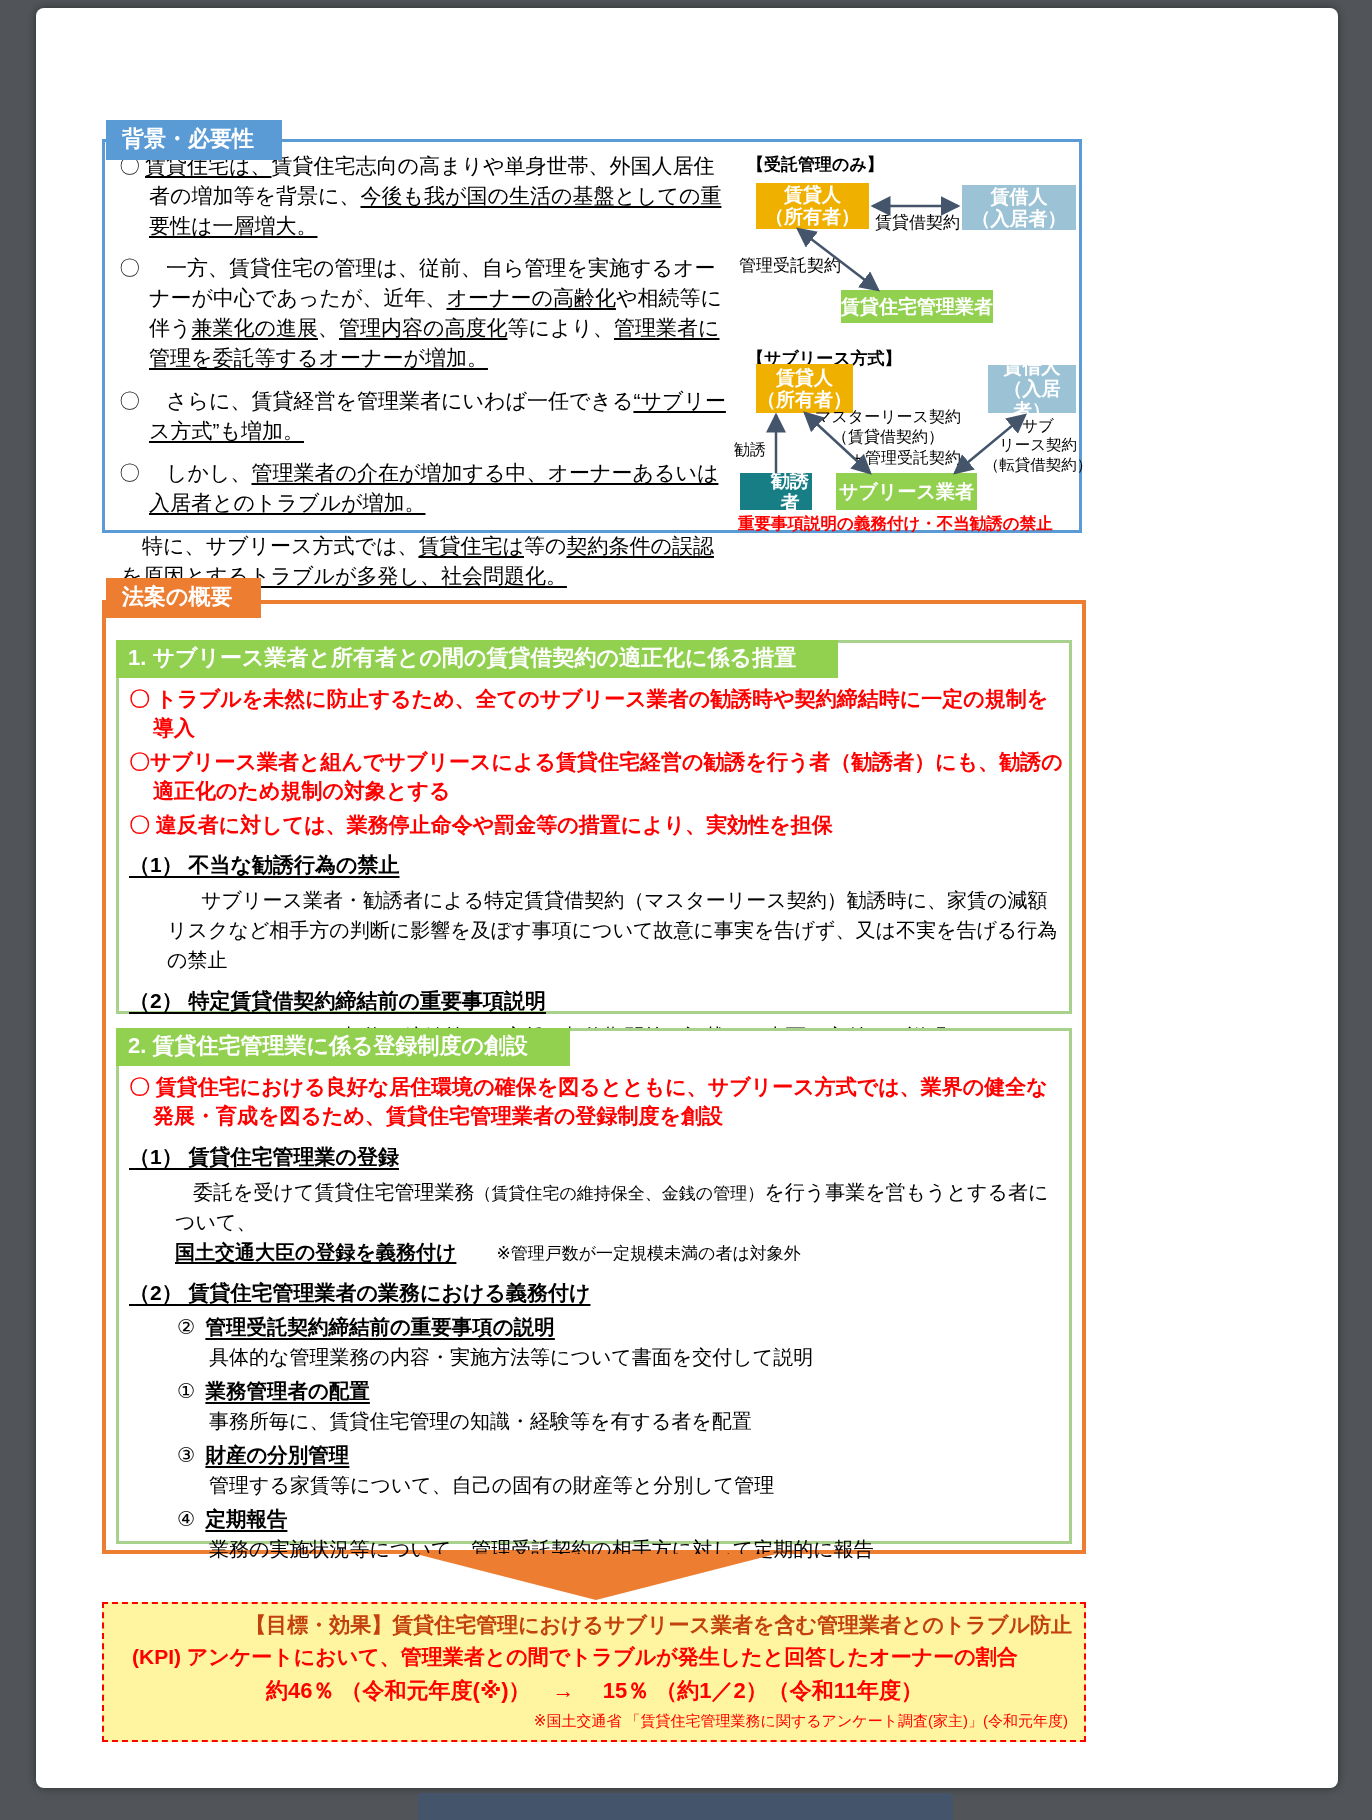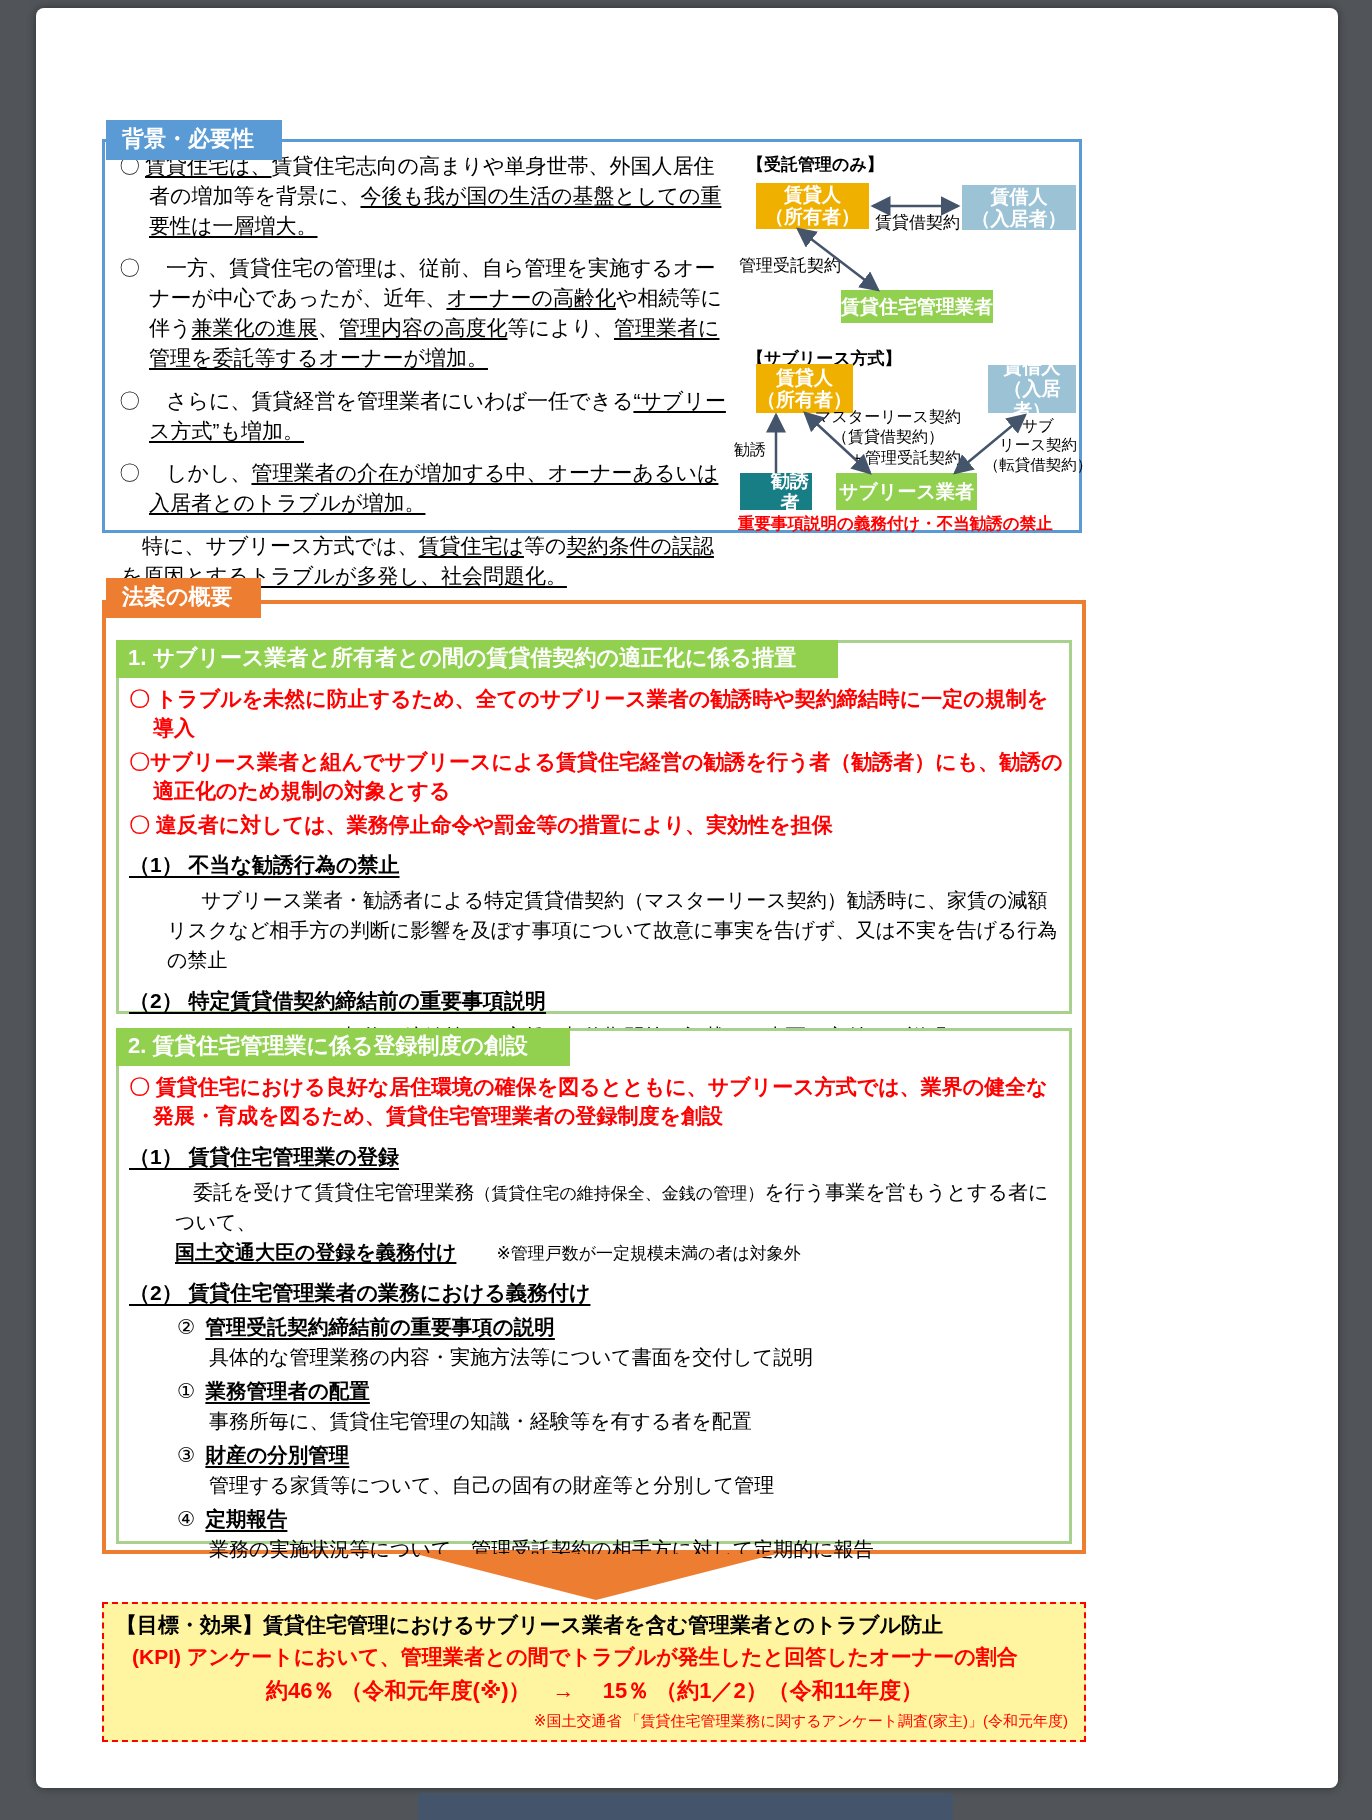--- a/index.html
+++ b/index.html
@@ -52,21 +52,21 @@
   .sub-h .sub-num{margin-right:10px;font-weight:400;}
   .sub-h .sub-t{text-decoration:underline;text-underline-offset:4px;}
   .sub-b{font-size:20px;margin:3px 0 6px 32px;}
   
   .down-arrow{position:absolute;left:380px;top:1546px;width:0;height:0;
               border-left:180px solid transparent;border-right:180px solid transparent;
               border-top:46px solid #ED7D31;}
   
   .goal-box{position:absolute;left:66px;top:1594px;width:984px;height:140px;background:#FFF5A0;
             border:2px dashed #FF0000;padding:7px 12px 4px 12px;}
-  .goal-l1{color:#000000;font-weight:700;font-size:21px;margin:0;}
+  .goal-l1{color:#c2410c;font-weight:700;font-size:21px;margin:0;text-align:right;}
   .goal-l2{color:#FF0000;font-weight:700;font-size:21px;margin:4px 0 0 16px;}
   .goal-l3{color:#FF0000;font-weight:700;font-size:22px;margin:5px 0 0 150px;}
   .goal-note{color:#FF0000;font-size:15px;text-align:right;margin:6px 4px 0 0;}
   
   .next-page{position:absolute;left:418px;top:1793px;width:535px;height:27px;background:#44546A;border-radius:4px 4px 0 0;}
 </style>
 </head>
 <body>
 
 <div class="stage">

